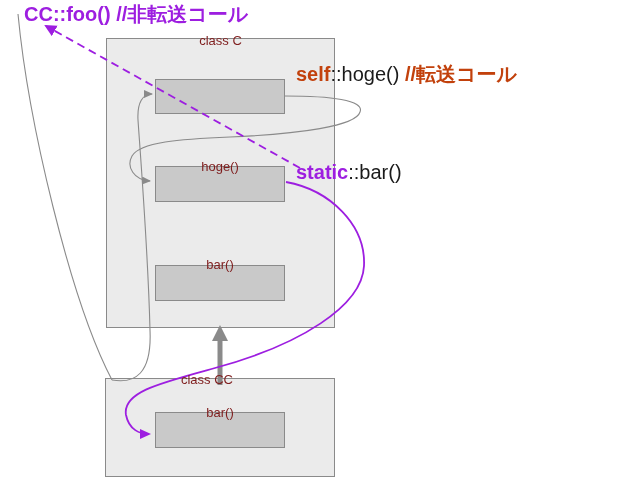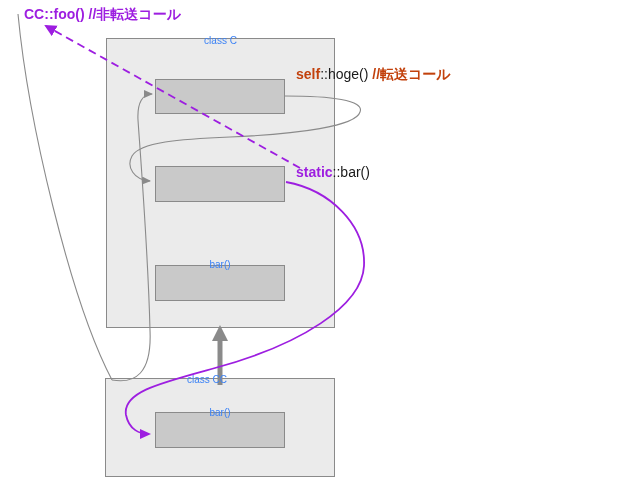--- a/index.html
+++ b/index.html
@@ -36,31 +36,31 @@
   .method-box {
     position: absolute;
     background: #c9c9c9;
     border: 1px solid #8a8a8a;
     box-sizing: border-box;
   }
   
   .label {
     position: absolute;
     white-space: nowrap;
-    color: #3b82f6;
-    font-size: 10px;
+    color: #7f1d1d;
+    font-size: 13px;
     line-height: 15px;
   }
   .label-center {
     text-align: center;
   }
   .anno {
     position: absolute;
     white-space: nowrap;
-    font-size: 14px;
+    font-size: 20px;
     line-height: 16px;
     font-weight: bold;
   }
   .anno .plain {
     color: #1a1a1a;
     font-weight: normal;
   }
   .purple { color: #9d1ee0; }
   .green  { color: #c2410c; }
 </style>
@@ -69,20 +69,21 @@
 
 <div id="canvas">
 
   <div class="class-box" style="left:106px; top:38px; width:229px; height:290px;"></div>
 
   <div class="label label-center" style="left:106px; top:33px; width:229px;">class C</div>
 
   <div class="method-box" style="left:155px; top:79px; width:130px; height:35px;"></div>
 
   <div class="method-box" style="left:155px; top:166px; width:130px; height:36px;"></div>
+  <div class="label label-center" style="left:155px; top:159px; width:130px;">hoge()</div>
 
   <div class="method-box" style="left:155px; top:265px; width:130px; height:36px;"></div>
   <div class="label label-center" style="left:155px; top:257px; width:130px;">bar()</div>
 
   <div class="class-box" style="left:105px; top:378px; width:230px; height:99px;"></div>
 
   <div class="method-box" style="left:155px; top:412px; width:130px; height:36px;"></div>
   <div class="label label-center" style="left:155px; top:405px; width:130px;">bar()</div>
 
   <svg id="diagram-svg" viewBox="0 0 640 487">

